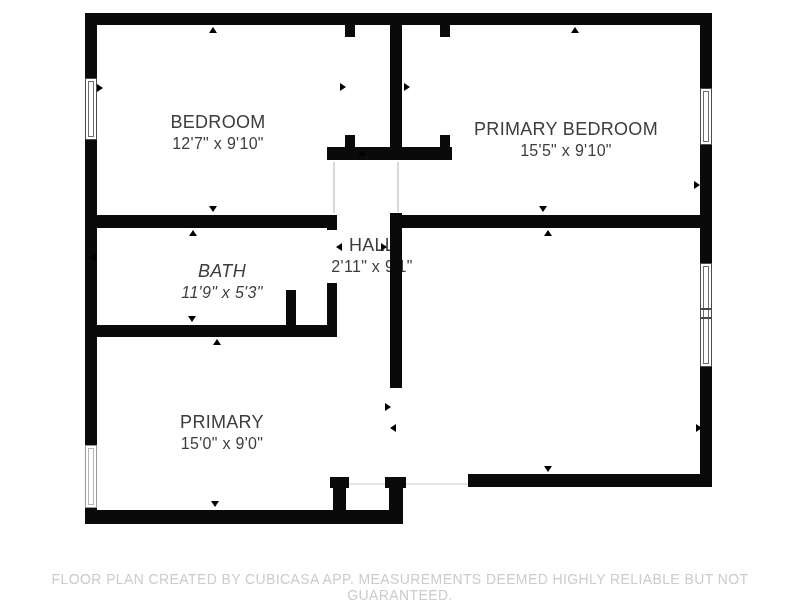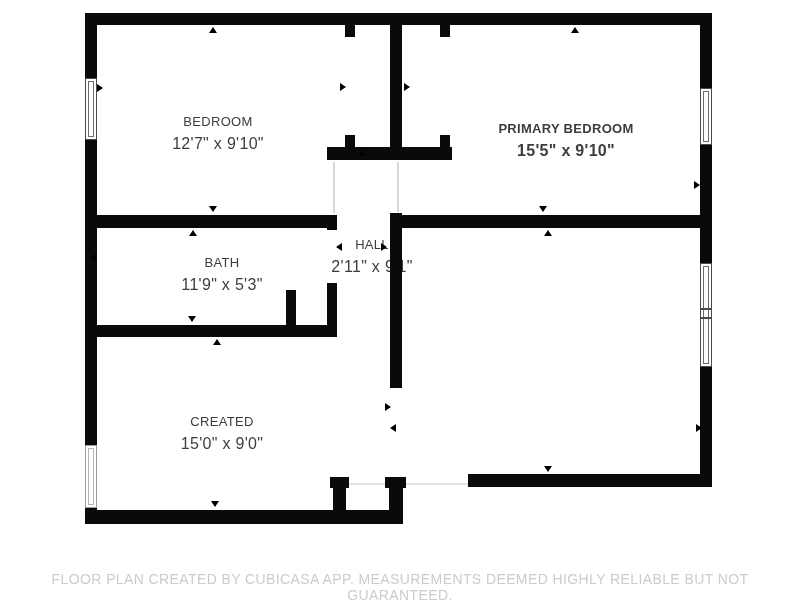--- a/index.html
+++ b/index.html
@@ -6,21 +6,21 @@
   #stage{position:relative;width:800px;height:600px;background:#ffffff;overflow:hidden;
          font-family:"Liberation Sans","DejaVu Sans",sans-serif;}
   .wall{position:absolute;background:#0a0a0a;z-index:4;}
   .swing{position:absolute;background:#d8d8d8;z-index:3;}
   .thresh{position:absolute;background:#e4e4e4;z-index:3;}
   .window{position:absolute;background:#ffffff;border:1px solid #4a4a4a;box-sizing:border-box;z-index:5;}
   .window .inner{position:absolute;left:2px;right:2px;top:2px;bottom:2px;border:1px solid #6a6a6a;}
   .window .mullion{position:absolute;left:0;right:0;height:2px;background:#4a4a4a;}
   .room-label{position:absolute;z-index:2;text-align:center;transform:translateX(-50%);
               color:#3d3d3d;white-space:nowrap;letter-spacing:0.3px;}
-  .room-label .rname{display:block;font-size:13px;line-height:22px;}
+  .room-label .rname{display:block;font-size:18px;line-height:22px;}
   .room-label .rdims{display:block;font-size:16px;line-height:22px;}
   #watermark{position:absolute;left:94px;top:383px;font-size:84px;color:#c8c8c8;z-index:1;
              white-space:nowrap;letter-spacing:1px;}
   #footer{position:absolute;left:0;right:0;top:571px;text-align:center;font-size:14px;
           color:#cccccc;letter-spacing:0.4px;z-index:2;}
   .tick{position:absolute;width:0;height:0;z-index:5;}
   .tick.up{border-left:4px solid transparent;border-right:4px solid transparent;border-bottom:6px solid #000;}
   .tick.down{border-left:4px solid transparent;border-right:4px solid transparent;border-top:6px solid #000;}
   .tick.left{border-top:4px solid transparent;border-bottom:4px solid transparent;border-right:6px solid #000;}
   .tick.right{border-top:4px solid transparent;border-bottom:4px solid transparent;border-left:6px solid #000;}
@@ -101,32 +101,32 @@
   <div class="tick right" style="left:404px;top:83px;"></div>
   <div class="tick left" style="left:336px;top:243px;"></div>
   <div class="tick right" style="left:381px;top:243px;"></div>
   <div class="tick right" style="left:385px;top:403px;"></div>
   <div class="tick left" style="left:390px;top:424px;"></div>
 
   <div class="room-label" style="left:218px;top:111px;">
     <span class="rname">BEDROOM</span>
     <span class="rdims">12'7" x 9'10"</span>
   </div>
-  <div class="room-label" style="left:566px;top:118px;font-weight:bold;">
+  <div class="room-label" style="left:566px;top:118px;">
     <span class="rname">PRIMARY BEDROOM</span>
     <span class="rdims">15'5" x 9'10"</span>
   </div>
-  <div class="room-label" style="left:222px;top:252px;">
+  <div class="room-label" style="left:222px;top:260px;font-style:italic;">
     <span class="rname">BATH</span>
     <span class="rdims">11'9" x 5'3"</span>
   </div>
   <div class="room-label" style="left:358px;top:234px;margin-left:14px;">
     <span class="rname">HALL</span>
     <span class="rdims">2'11" x 9'1"</span>
   </div>
   <div class="room-label" style="left:222px;top:411px;">
-    <span class="rname">CREATED</span>
+    <span class="rname">PRIMARY</span>
     <span class="rdims">15'0" x 9'0"</span>
   </div>
 
   <div id="footer">FLOOR PLAN CREATED BY CUBICASA APP. MEASUREMENTS DEEMED HIGHLY RELIABLE BUT NOT GUARANTEED.</div>
 
 </div>
 
 </body></html>

